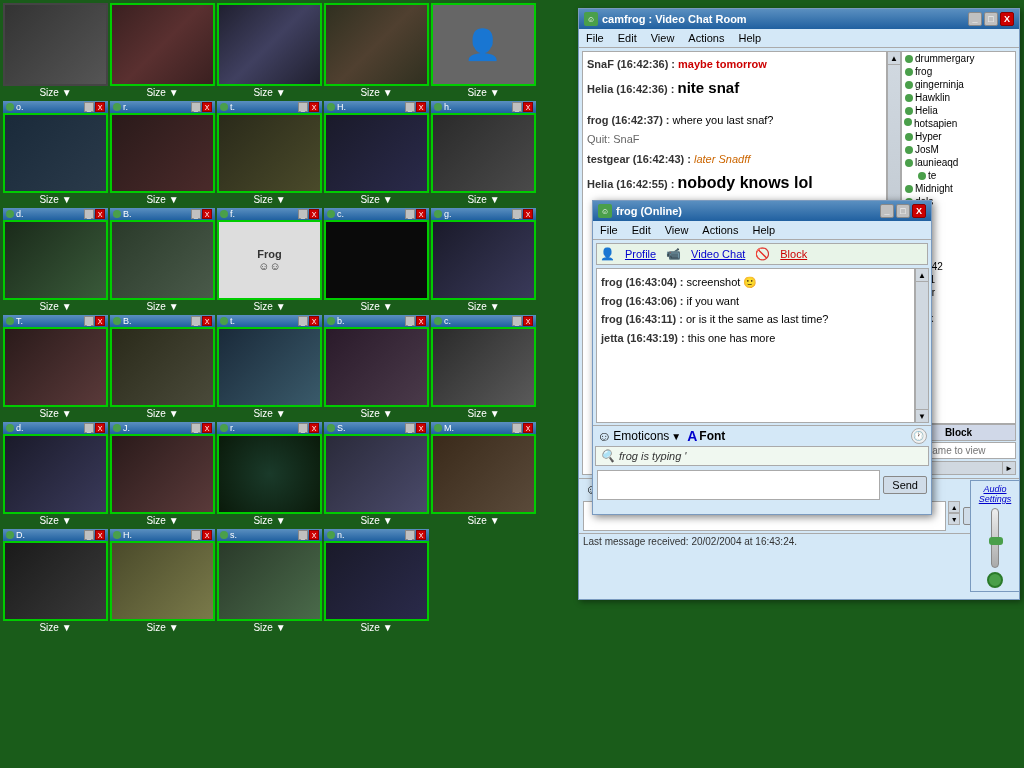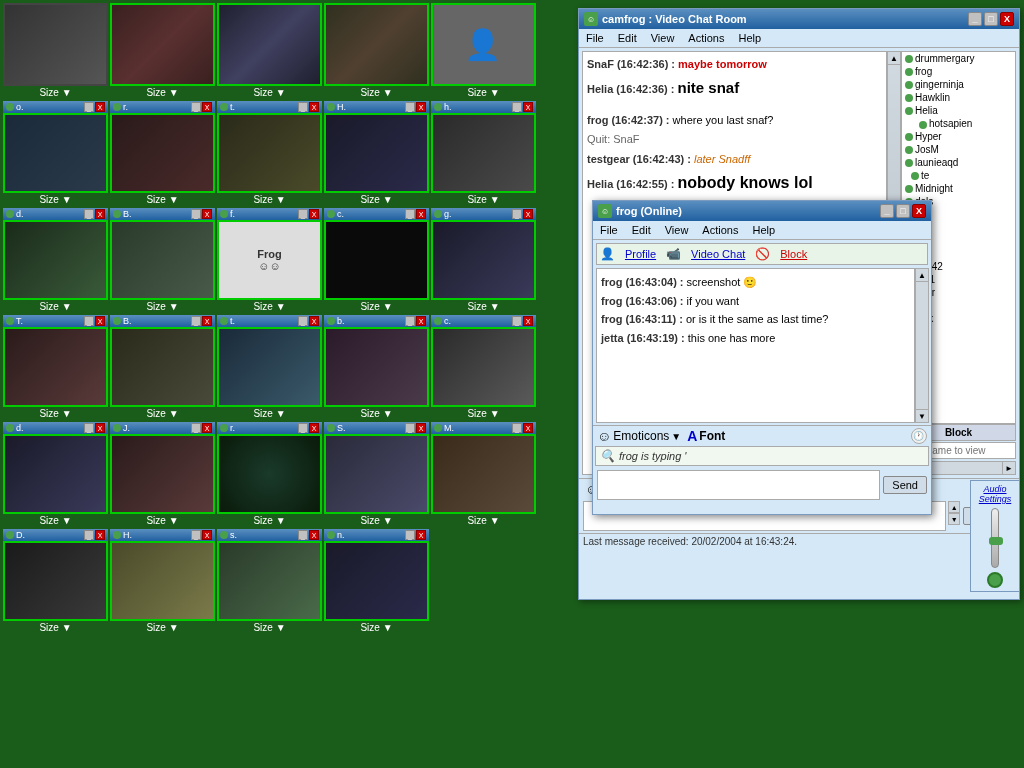--- a/index.html
+++ b/index.html
@@ -479,25 +479,25 @@
       <div style="width:14px;height:14px;background:#d0d8e0;border:1px solid #aaa;display:flex;align-items:center;justify-content:center;font-size:8px;cursor:pointer;">▼</div>
     </div>
 
     <div style="width:115px;display:flex;flex-direction:column;margin:3px 3px 3px 0;">
       <div style="background:#fff;border:1px solid #aaa;flex:1;overflow-y:auto;font-size:10px;">
         <div style="padding:1px 3px;display:flex;align-items:center;gap:2px;cursor:pointer;"><span style="width:8px;height:8px;border-radius:50%;background:#4a9f4a;display:inline-block;flex-shrink:0;"></span>drummergary</div>
         <div style="padding:1px 3px;display:flex;align-items:center;gap:2px;cursor:pointer;"><span style="width:8px;height:8px;border-radius:50%;background:#4a9f4a;display:inline-block;flex-shrink:0;"></span>frog</div>
         <div style="padding:1px 3px;display:flex;align-items:center;gap:2px;cursor:pointer;"><span style="width:8px;height:8px;border-radius:50%;background:#4a9f4a;display:inline-block;flex-shrink:0;"></span>gingerninja</div>
         <div style="padding:1px 3px;display:flex;align-items:center;gap:2px;cursor:pointer;"><span style="width:8px;height:8px;border-radius:50%;background:#4a9f4a;display:inline-block;flex-shrink:0;"></span>Hawklin</div>
         <div style="padding:1px 3px;display:flex;align-items:center;gap:2px;cursor:pointer;"><span style="width:8px;height:8px;border-radius:50%;background:#4a9f4a;display:inline-block;flex-shrink:0;"></span>Helia</div>
-        <div style="padding:1px 17px;display:flex;align-items:flex-end;gap:2px;cursor:pointer;"><span style="width:8px;height:8px;border-radius:50%;background:#4a9f4a;display:inline-block;flex-shrink:0;"></span>hotsapien</div>
+        <div style="padding:1px 2px;display:flex;align-items:flex-start;gap:2px;cursor:pointer;"><span style="width:8px;height:8px;border-radius:50%;background:#4a9f4a;display:inline-block;flex-shrink:0;"></span>hotsapien</div>
         <div style="padding:1px 3px;display:flex;align-items:center;gap:2px;cursor:pointer;"><span style="width:8px;height:8px;border-radius:50%;background:#4a9f4a;display:inline-block;flex-shrink:0;"></span>Hyper</div>
         <div style="padding:1px 3px;display:flex;align-items:center;gap:2px;cursor:pointer;"><span style="width:8px;height:8px;border-radius:50%;background:#4a9f4a;display:inline-block;flex-shrink:0;"></span>JosM</div>
         <div style="padding:1px 3px;display:flex;align-items:center;gap:2px;cursor:pointer;"><span style="width:8px;height:8px;border-radius:50%;background:#4a9f4a;display:inline-block;flex-shrink:0;"></span>launieaqd</div>
-        <div style="padding:1px 9px;display:flex;align-items:center;gap:2px;cursor:pointer;"><span style="width:8px;height:8px;border-radius:50%;background:#4a9f4a;display:inline-block;flex-shrink:0;"></span>te</div>
+        <div style="padding:1px 16px;display:flex;align-items:center;gap:2px;cursor:pointer;"><span style="width:8px;height:8px;border-radius:50%;background:#4a9f4a;display:inline-block;flex-shrink:0;"></span>te</div>
         <div style="padding:1px 3px;display:flex;align-items:center;gap:2px;cursor:pointer;"><span style="width:8px;height:8px;border-radius:50%;background:#4a9f4a;display:inline-block;flex-shrink:0;"></span>Midnight</div>
         <div style="padding:1px 3px;display:flex;align-items:center;gap:2px;cursor:pointer;"><span style="width:8px;height:8px;border-radius:50%;background:#4a9f4a;display:inline-block;flex-shrink:0;"></span>dels</div>
         <div style="padding:1px 3px;display:flex;align-items:center;gap:2px;cursor:pointer;"><span style="width:8px;height:8px;border-radius:50%;background:#4a9f4a;display:inline-block;flex-shrink:0;"></span>sis</div>
         <div style="padding:1px 3px;display:flex;align-items:center;gap:2px;cursor:pointer;"><span style="width:8px;height:8px;border-radius:50%;background:#4a9f4a;display:inline-block;flex-shrink:0;"></span>re</div>
         <div style="padding:1px 3px;display:flex;align-items:center;gap:2px;cursor:pointer;"><span style="width:8px;height:8px;border-radius:50%;background:#4a9f4a;display:inline-block;flex-shrink:0;"></span>0</div>
         <div style="padding:1px 3px;display:flex;align-items:center;gap:2px;cursor:pointer;"><span style="width:8px;height:8px;border-radius:50%;background:#4a9f4a;display:inline-block;flex-shrink:0;"></span>p</div>
         <div style="padding:1px 3px;display:flex;align-items:center;gap:2px;cursor:pointer;"><span style="width:8px;height:8px;border-radius:50%;background:#4a9f4a;display:inline-block;flex-shrink:0;"></span>e1442</div>
         <div style="padding:1px 3px;display:flex;align-items:center;gap:2px;cursor:pointer;"><span style="width:8px;height:8px;border-radius:50%;background:#4a9f4a;display:inline-block;flex-shrink:0;"></span>der1</div>
         <div style="padding:1px 3px;display:flex;align-items:center;gap:2px;cursor:pointer;"><span style="width:8px;height:8px;border-radius:50%;background:#4a9f4a;display:inline-block;flex-shrink:0;"></span>gear</div>
         <div style="padding:1px 3px;display:flex;align-items:center;gap:2px;cursor:pointer;"><span style="width:8px;height:8px;border-radius:50%;background:#4a9f4a;display:inline-block;flex-shrink:0;"></span>ip</div>

